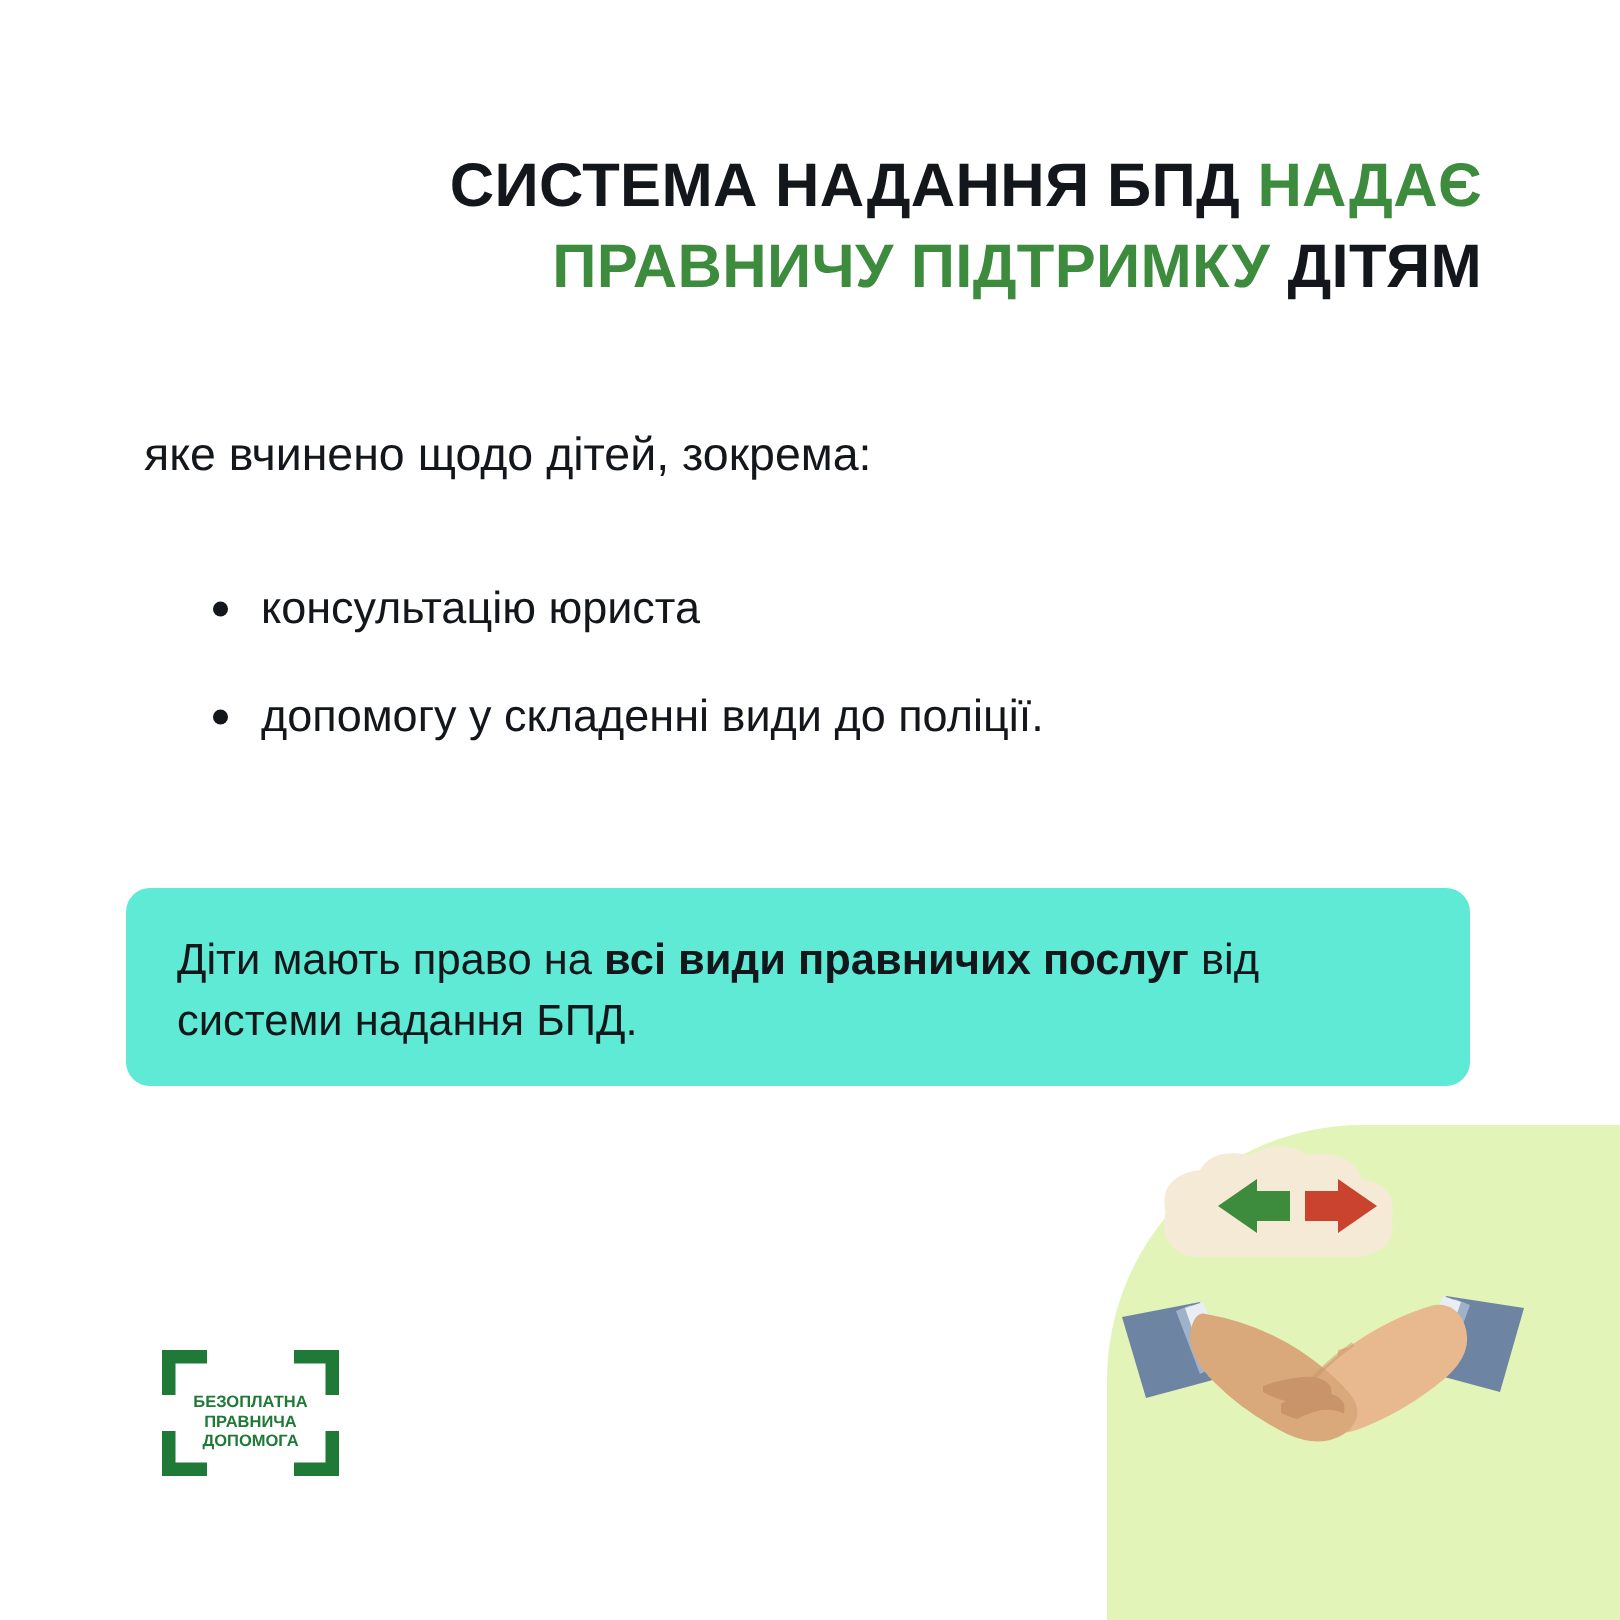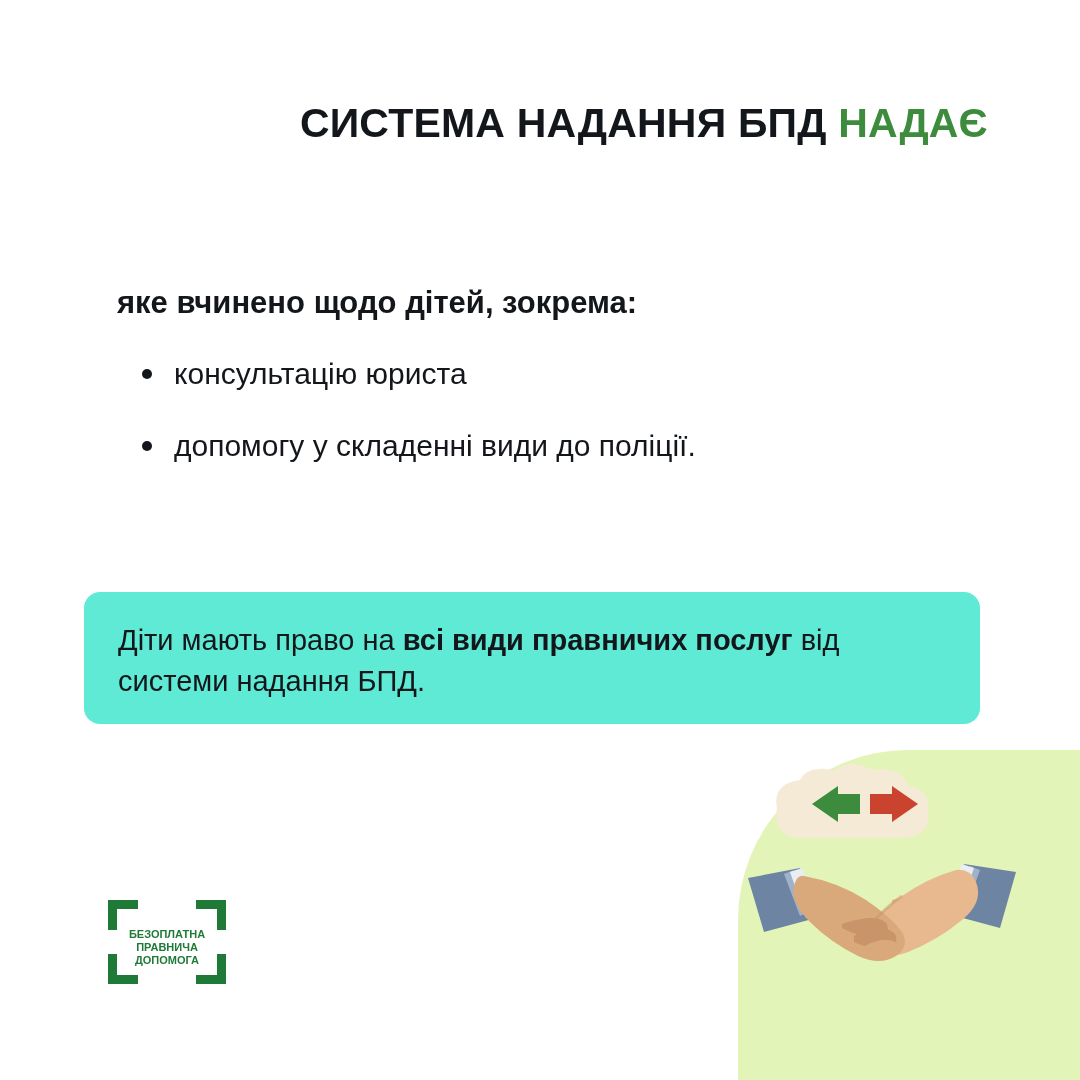--- a/index.html
+++ b/index.html
@@ -39,34 +39,34 @@
   .headline .green {
     color: #3d8b3d;
   }
   .headline .hl-line {
     display: block;
     white-space: nowrap;
   }
 
   .subhead {
     position: absolute;
-    left: 117px;
+    left: 96px;
     top: 284px;
     width: 880px;
     font-size: 31px;
     line-height: 1.25;
-    font-weight: 700;
+    font-weight: 400;
     color: #13161a;
   }
 
   
   .bullets {
     position: absolute;
     left: 136px;
-    top: 356px;
+    top: 388px;
     width: 860px;
     list-style: none;
     margin: 0;
     padding: 0;
   }
   .bullets li {
     position: relative;
     padding-left: 38px;
     font-size: 30px;
     line-height: 1.2;
@@ -136,20 +136,23 @@
 </head>
 <body>
 
 <div class="canvas">
 
   <div class="blob"></div>
 
   <div class="headline">
     <span class="hl-line">
       <span>СИСТЕМА НАДАННЯ БПД </span><span class="green">НАДАЄ</span>
+    </span>
+    <span class="hl-line">
+      <span class="green">ПРАВНИЧУ ПІДТРИМКУ</span><span> ДІТЯМ</span>
     </span>
   </div>
 
   <div class="subhead">яке вчинено щодо дітей, зокрема:</div>
 
   <ul class="bullets">
     <li>
       <span class="dot"></span>
       <span>консультацію юриста</span>
     </li>

